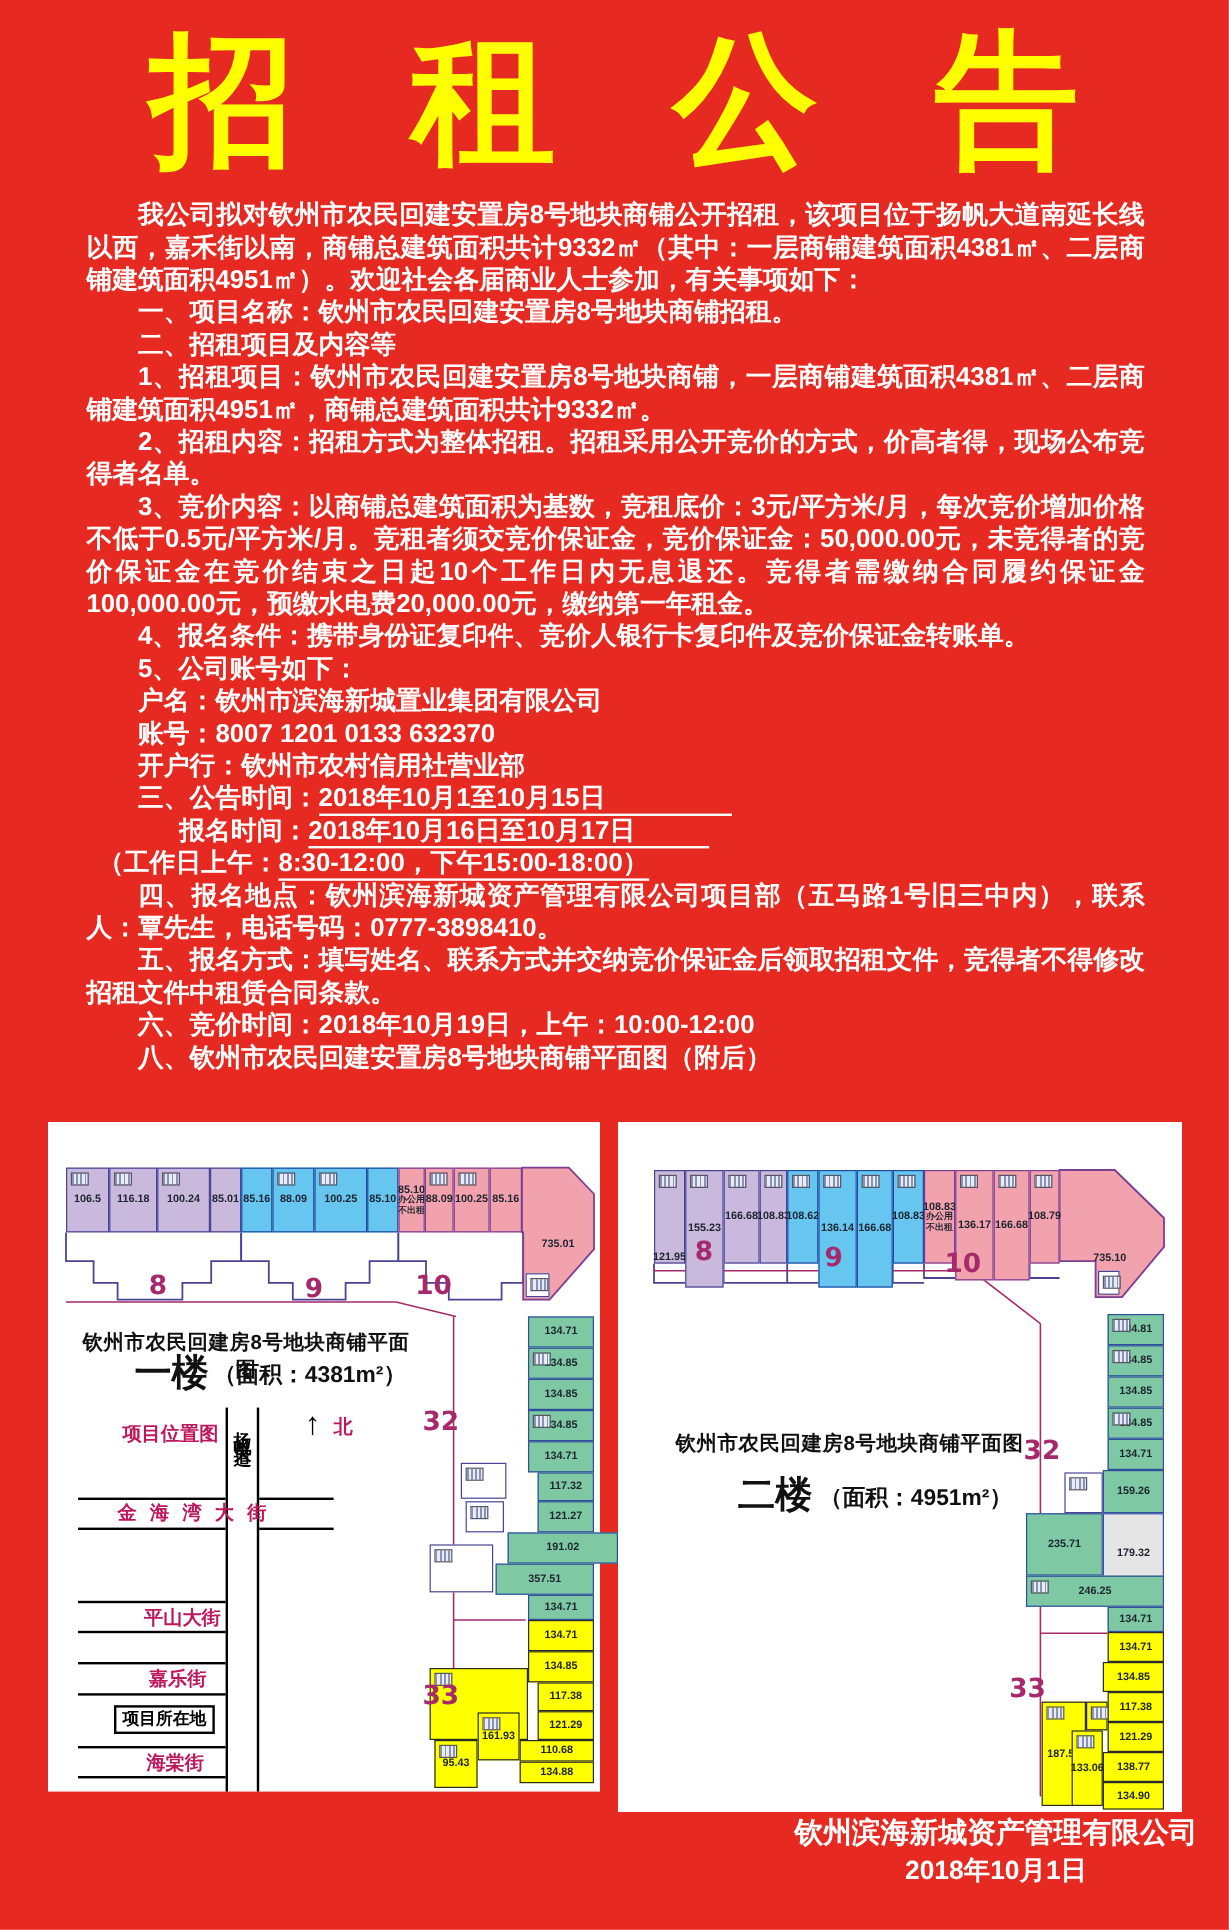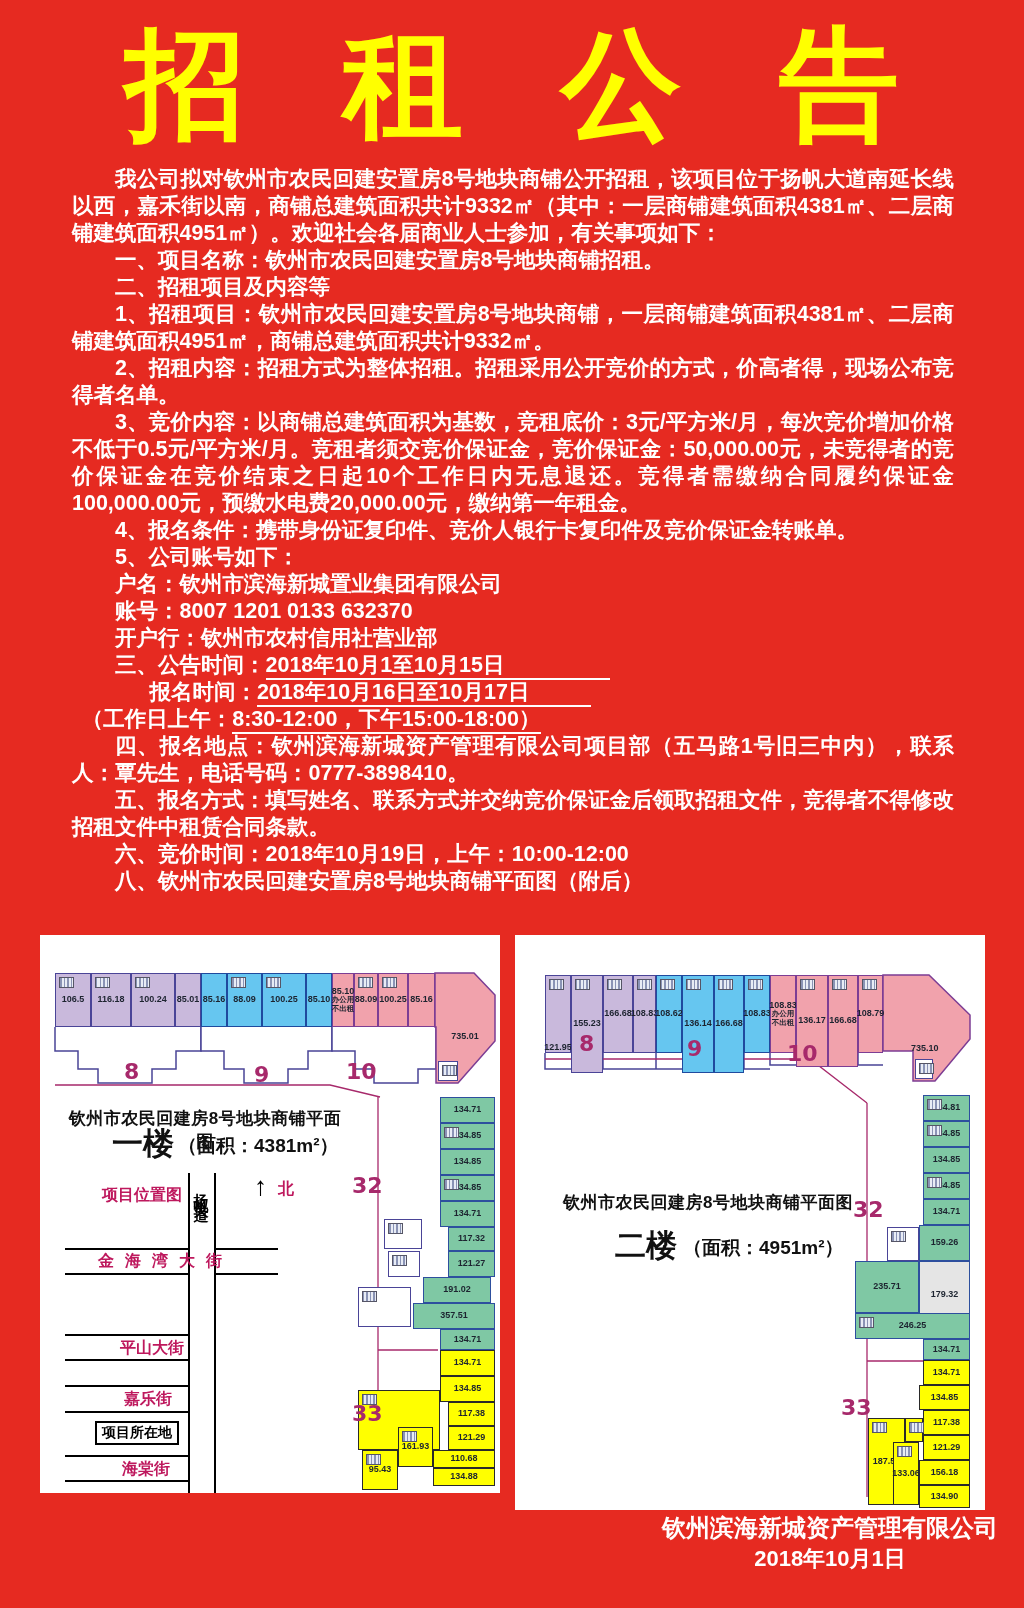--- a/index.html
+++ b/index.html
@@ -173,21 +173,21 @@
         </div>
         <div class="room" style="left: 400px; top: 266px; width: 55px; height: 26px; background: rgb(127, 200, 164); border: 1.5px solid rgb(45, 79, 158);">
           <span class="rl">134.71</span>
         </div>
         <div class="room" style="left: 408px; top: 292px; width: 47px; height: 24px; background: rgb(127, 200, 164); border: 1.5px solid rgb(45, 79, 158);">
           <span class="rl">117.32</span>
         </div>
         <div class="room" style="left: 408px; top: 316px; width: 47px; height: 26px; background: rgb(127, 200, 164); border: 1.5px solid rgb(45, 79, 158);">
           <span class="rl">121.27</span>
         </div>
-        <div class="room" style="left: 383px; top: 342px; width: 68px; height: 26px; background: rgb(127, 200, 164); border: 1.5px solid rgb(45, 79, 158);">
+        <div class="room" style="left: 383px; top: 342px; width: 92px; height: 26px; background: rgb(127, 200, 164); border: 1.5px solid rgb(45, 79, 158);">
           <span class="rl">191.02</span>
         </div>
         <div class="room" style="left: 373px; top: 368px; width: 82px; height: 26px; background: rgb(127, 200, 164); border: 1.5px solid rgb(45, 79, 158);">
           <span class="rl">357.51</span>
         </div>
         <div class="room" style="left: 400px; top: 394px; width: 55px; height: 21px; background: rgb(127, 200, 164); border: 1.5px solid rgb(45, 79, 158);">
           <span class="rl">134.71</span>
         </div>
         <div class="room" style="left: 344px; top: 284px; width: 38px; height: 30px; background: rgb(255, 255, 255); border: 1.5px solid rgb(74, 68, 151);">
           <span class="stairs"></span>
@@ -351,21 +351,21 @@
         <div class="room" style="left: 404px; top: 450px; width: 51px; height: 25px; background: rgb(255, 255, 0); border: 1.5px solid rgb(42, 42, 42);">
           <span class="rl">134.85</span>
         </div>
         <div class="room" style="left: 408px; top: 475px; width: 47px; height: 25px; background: rgb(255, 255, 0); border: 1.5px solid rgb(42, 42, 42);">
           <span class="rl">117.38</span>
         </div>
         <div class="room" style="left: 408px; top: 500px; width: 47px; height: 25px; background: rgb(255, 255, 0); border: 1.5px solid rgb(42, 42, 42);">
           <span class="rl">121.29</span>
         </div>
         <div class="room" style="left: 404px; top: 525px; width: 51px; height: 25px; background: rgb(255, 255, 0); border: 1.5px solid rgb(42, 42, 42);">
-          <span class="rl">156.18</span>
+          <span class="rl">138.77</span>
         </div>
         <div class="room" style="left: 404px; top: 550px; width: 51px; height: 23px; background: rgb(255, 255, 0); border: 1.5px solid rgb(42, 42, 42);">
           <span class="rl">134.90</span>
         </div>
         <div class="room" style="left: 353px; top: 483px; width: 37px; height: 87px; background: rgb(255, 255, 0); border: 1.5px solid rgb(42, 42, 42);">
           <span class="stairs"></span>
           <span class="rl">187.59</span>
         </div>
         <div class="room" style="left: 390px; top: 483px; width: 18px; height: 24px; background: rgb(255, 255, 0); border: 1.5px solid rgb(42, 42, 42);">
           <span class="stairs"></span>

